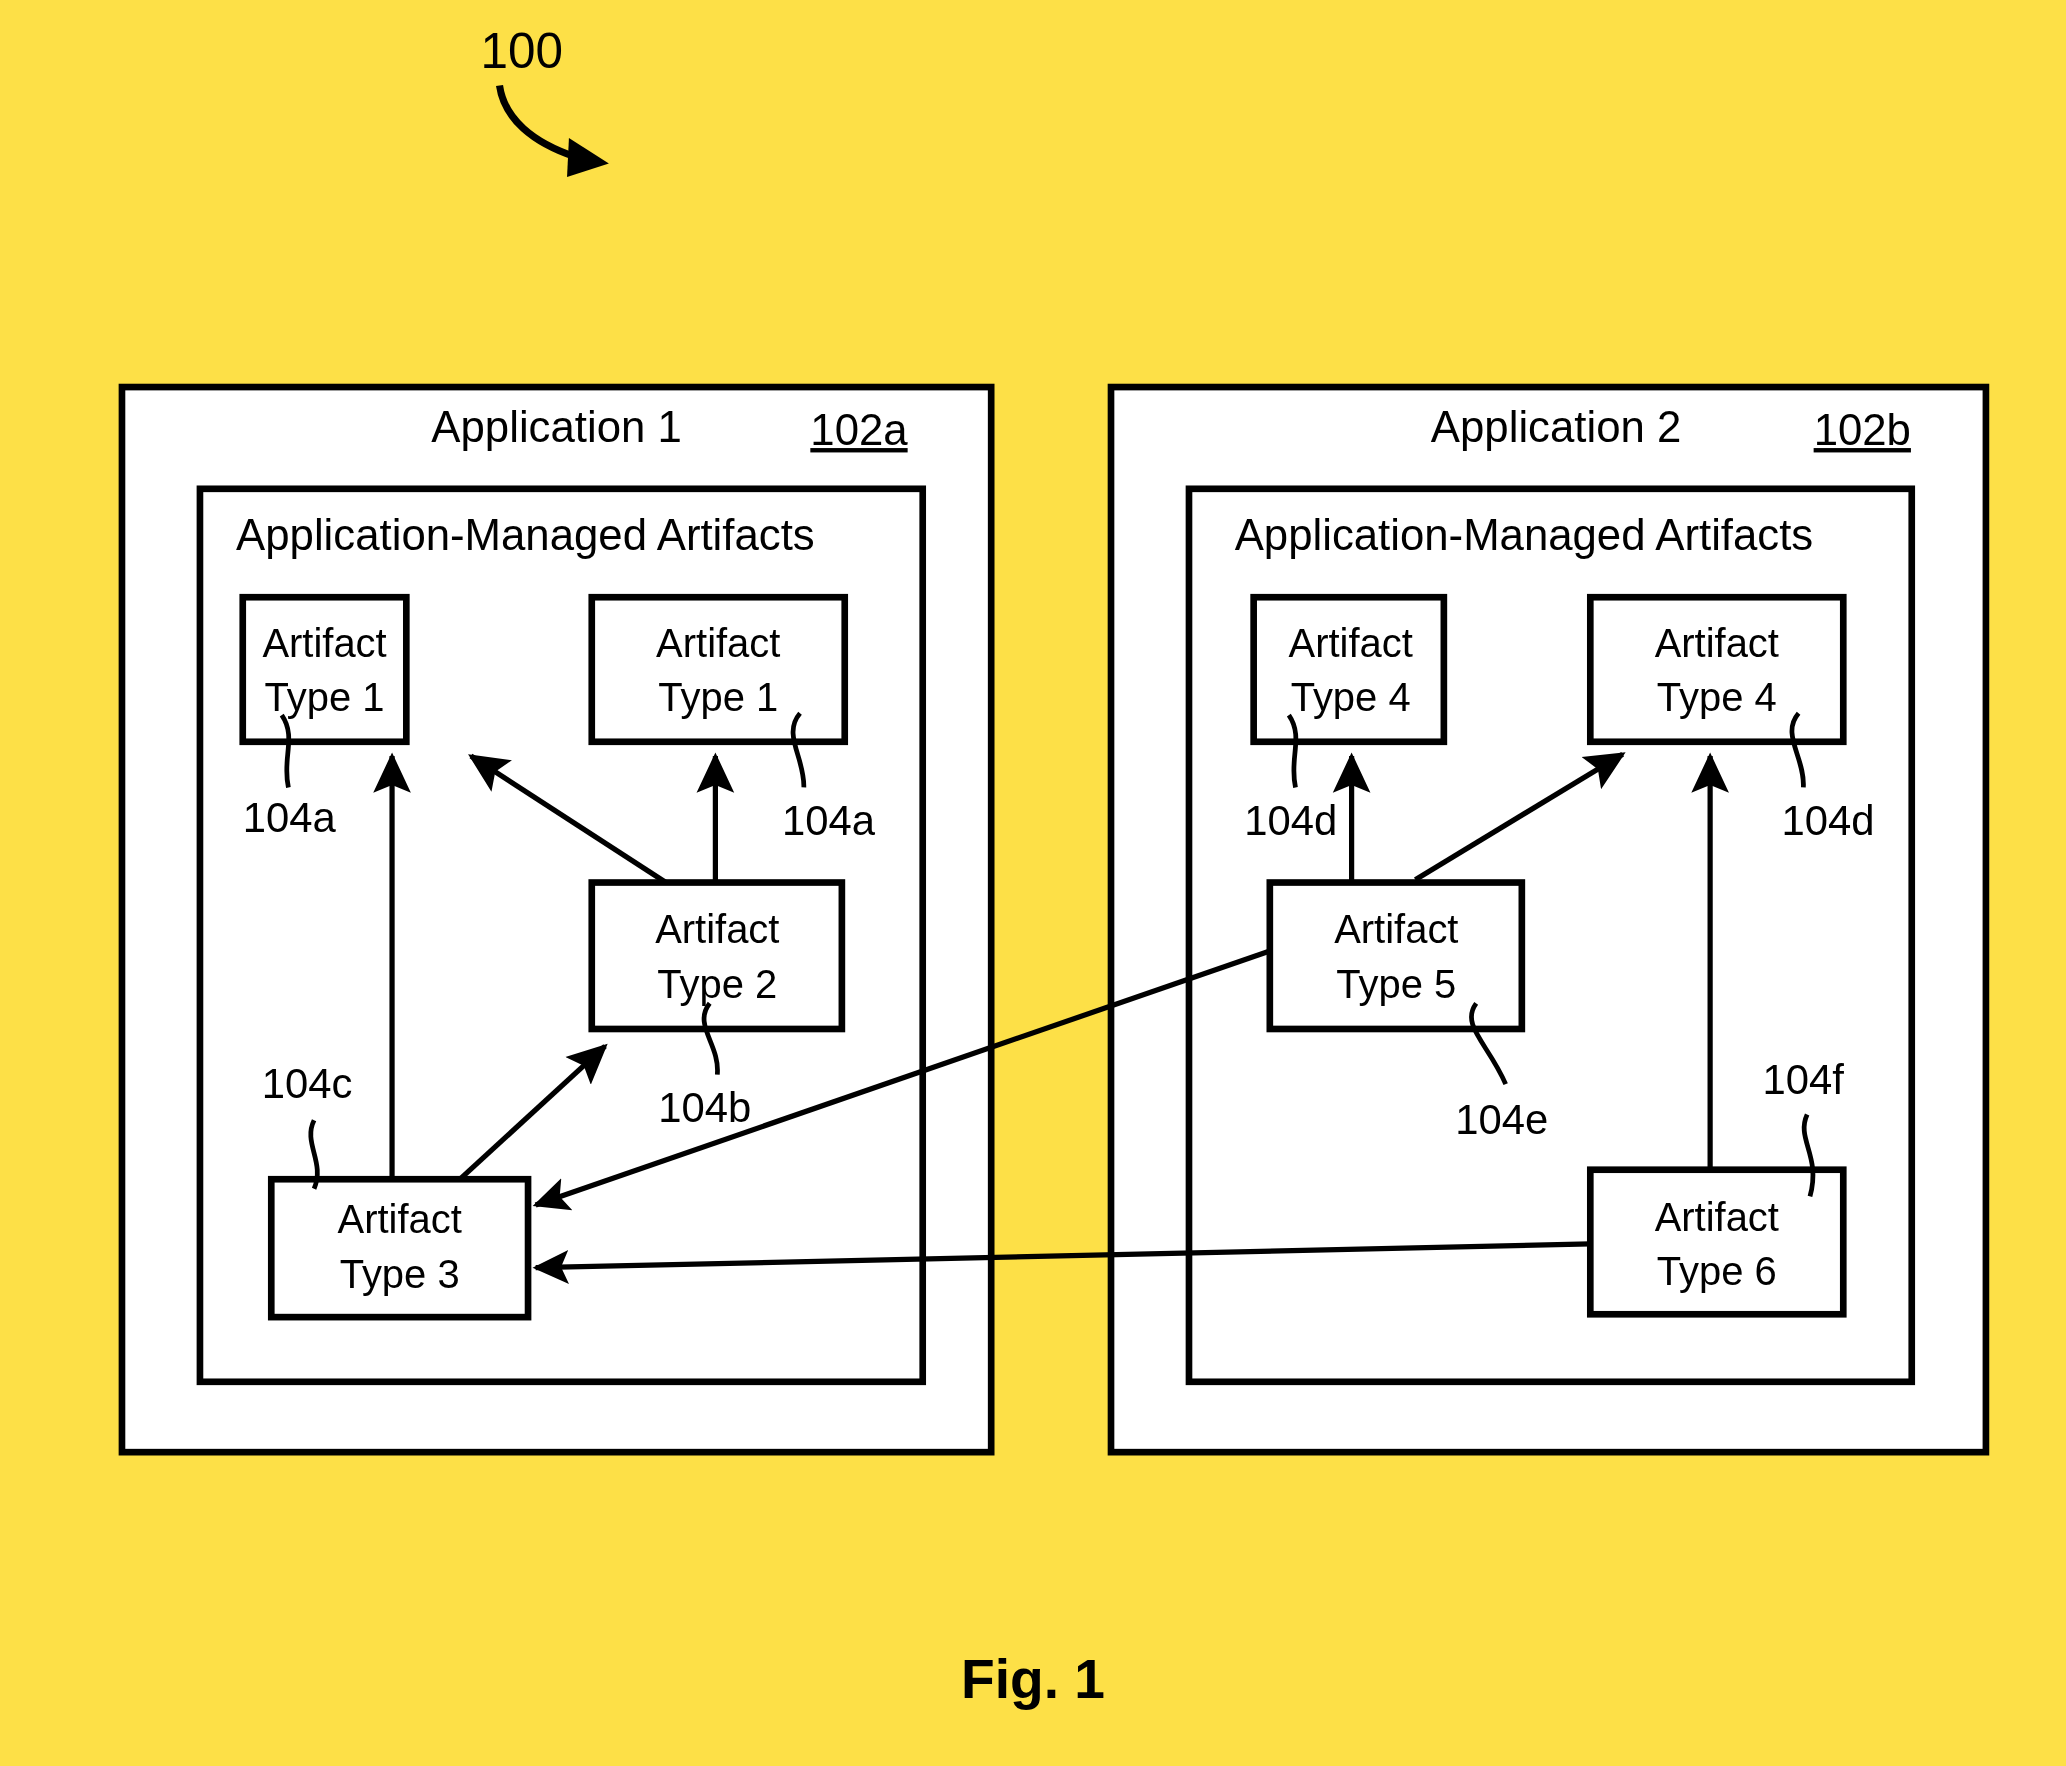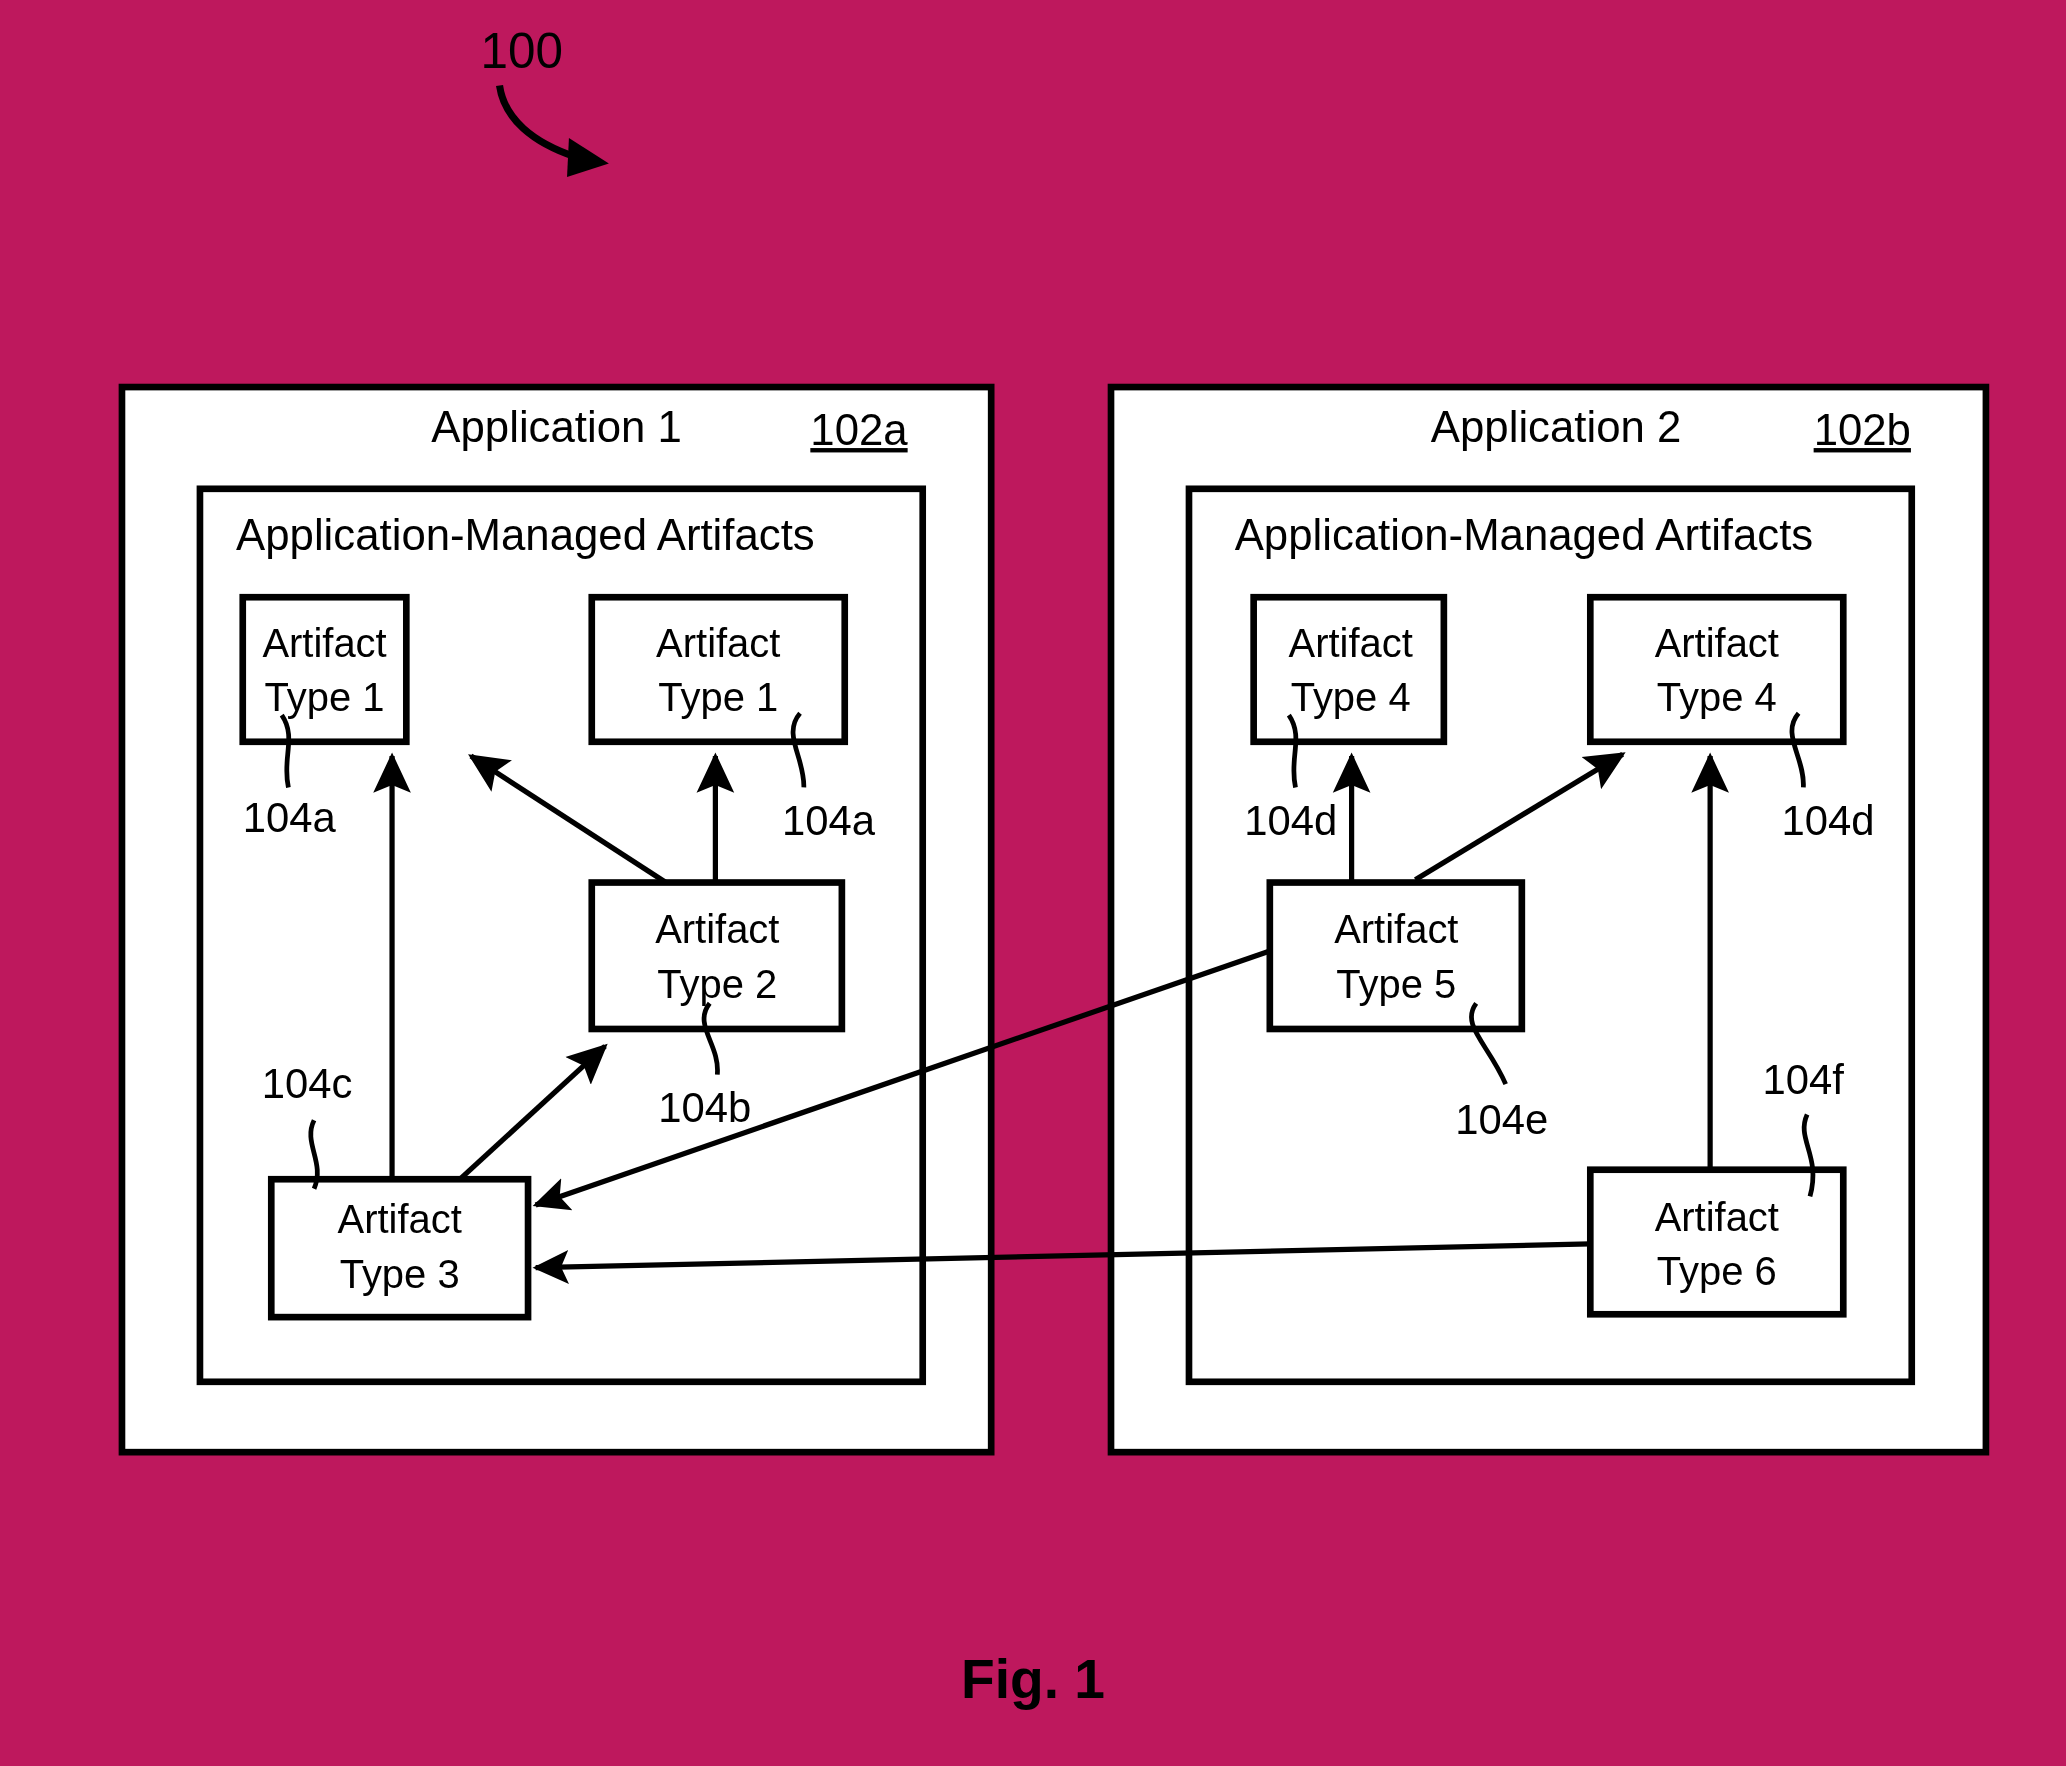--- a/index.html
+++ b/index.html
@@ -9,21 +9,21 @@
     background: #ffffff;
   }
   body {
     font-family: "Liberation Sans", sans-serif;
     color: #000000;
   }
   #page {
     position: relative;
     width: 2067px;
     height: 1766px;
-    background: #be185d;
+    background: #fde047;
     overflow: hidden;
   }
   #fig-svg {
     position: absolute;
     left: 0;
     top: 0;
     width: 2067px;
     height: 1766px;
   }
   .box-outer, .box-inner, .artifact-box {

